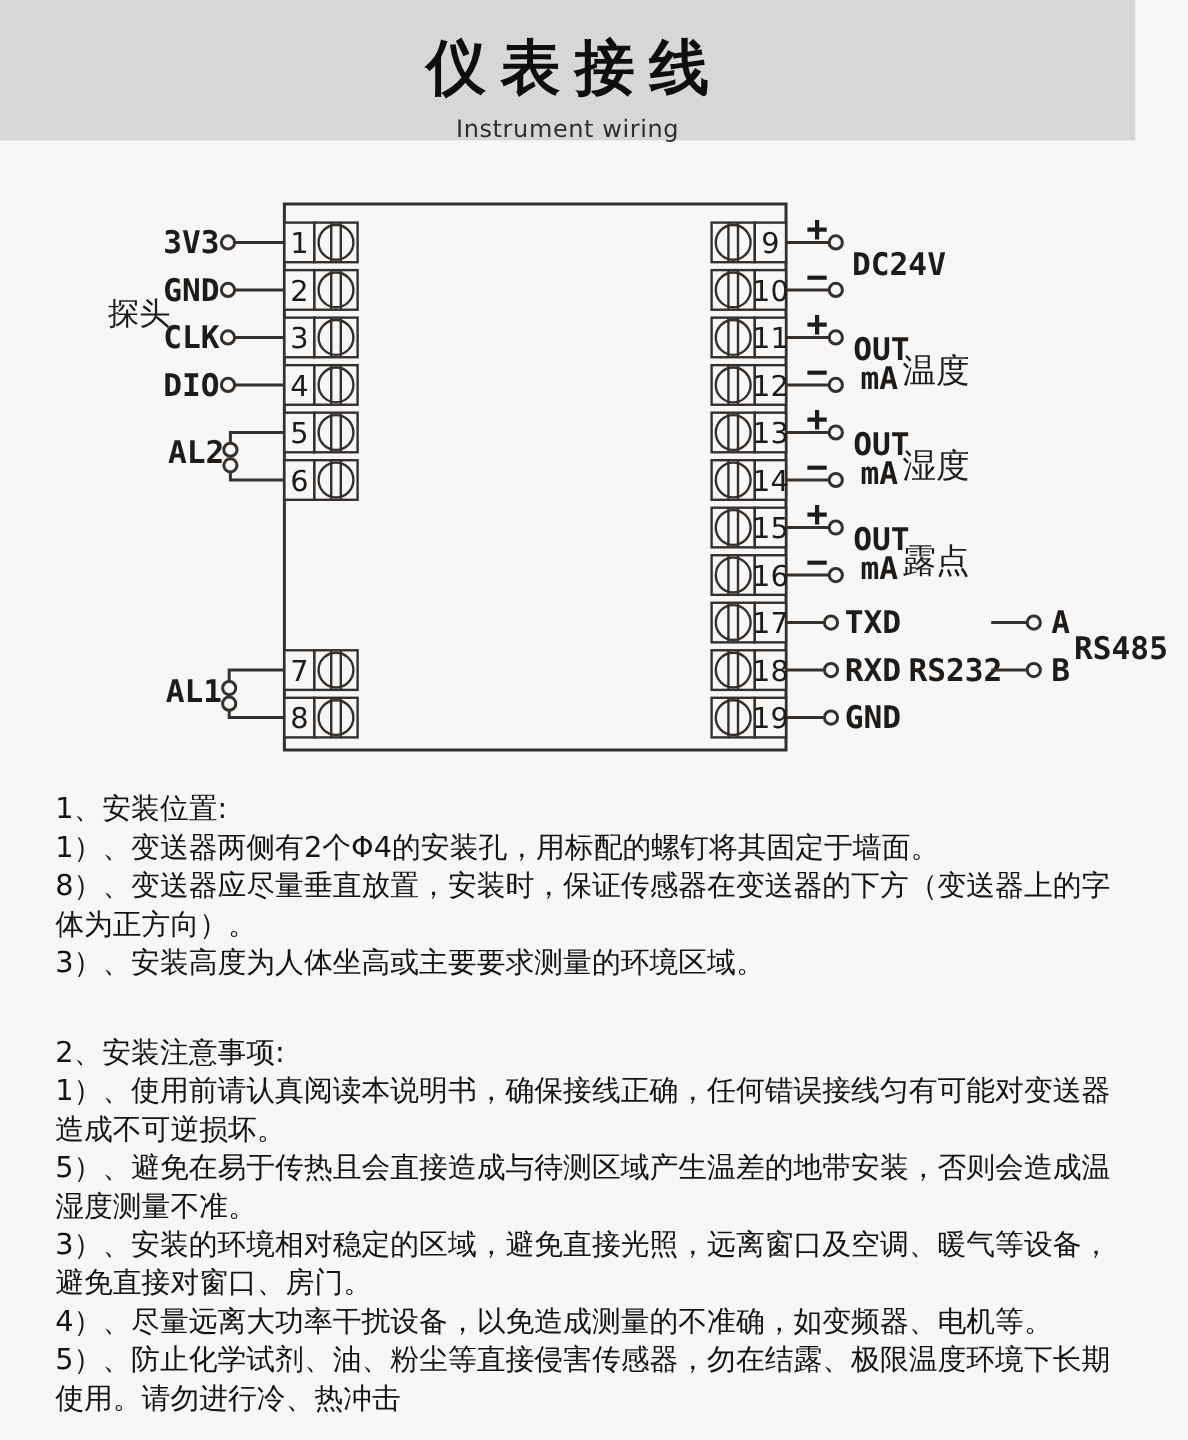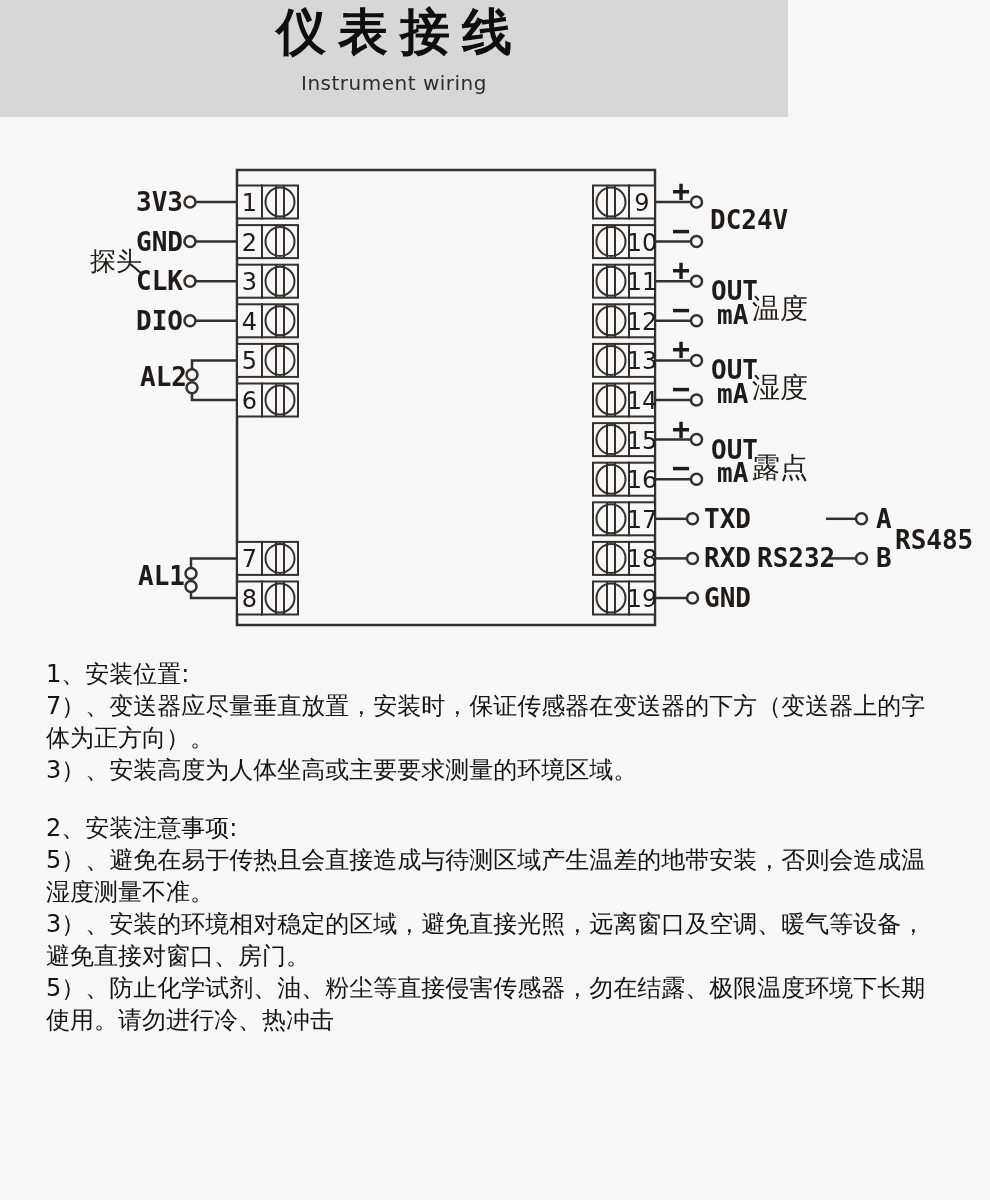--- a/index.html
+++ b/index.html
@@ -5,24 +5,24 @@
   html,body{margin:0;padding:0;}
   body{
     width:990px;height:1200px;
     background:#f7f7f7;
     font-family:"DejaVu Sans",sans-serif;
     color:#141414;
     overflow:hidden;
   }
   
   .title-band{
-    width:788px;height:117px;
+    width:946px;height:117px;
     background:#d7d7d7;
     box-sizing:border-box;
-    padding-top:4px;
+    padding-top:28px;
     text-align:center;
   }
   .title-band h1{
     margin:0;
     font-size:50px;
     line-height:56px;
     font-weight:600;
     letter-spacing:12px;
     text-indent:12px;
     color:#0e0e0e;
@@ -52,21 +52,21 @@
   
   .instructions{
     box-sizing:border-box;
     width:990px;
     padding:6px 50px 0 46px;
     font-size:24px;
     line-height:32px;
     color:#141414;
   }
   .instructions p{margin:0;}
-  .instructions section + section{margin-top:26px;}
+  .instructions section + section{margin-top:43px;}
 </style>
 </head>
 <body>
 
 <header class="title-band">
   <h1>仪表接线</h1>
   <p class="subtitle">Instrument wiring</p>
 </header>
 
 <div class="diagram-wrap">
@@ -278,22 +278,25 @@
         <circle class="node" cx="861.5" cy="556.4" r="5.5"></circle>
     <text class="lbl" x="876" y="565.4">B</text>
     <text class="lbl" x="895" y="547">RS485</text>
   </g>
 </svg>
 </div>
 
 <main class="instructions">
   <section>
     <p class="heading">1、安装位置:</p>
-    <p>7）、变送器应尽量垂直放置，安装时，保证传感器在变送器的下方（变送器上的字体为正方向）。</p>
+    <p>1）、变送器两侧有2个Φ4的安装孔，用标配的螺钉将其固定于墙面。</p>
+    <p>8）、变送器应尽量垂直放置，安装时，保证传感器在变送器的下方（变送器上的字体为正方向）。</p>
     <p>3）、安装高度为人体坐高或主要要求测量的环境区域。</p>
   </section>
   <section>
     <p class="heading">2、安装注意事项:</p>
+    <p>1）、使用前请认真阅读本说明书，确保接线正确，任何错误接线匀有可能对变送器造成不可逆损坏。</p>
     <p>5）、避免在易于传热且会直接造成与待测区域产生温差的地带安装，否则会造成温湿度测量不准。</p>
     <p>3）、安装的环境相对稳定的区域，避免直接光照，远离窗口及空调、暖气等设备，避免直接对窗口、房门。</p>
+    <p>4）、尽量远离大功率干扰设备，以免造成测量的不准确，如变频器、电机等。</p>
     <p>5）、防止化学试剂、油、粉尘等直接侵害传感器，勿在结露、极限温度环境下长期使用。请勿进行冷、热冲击</p>
   </section>
 </main>
 
 </body></html>

